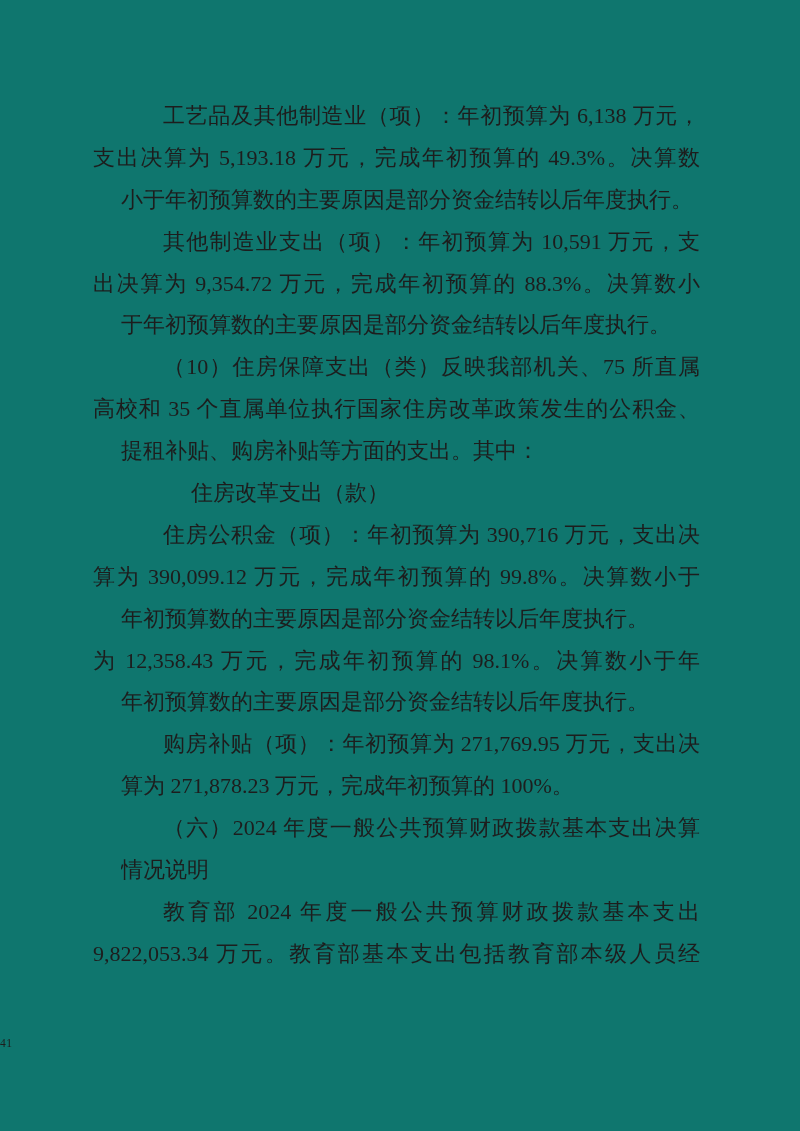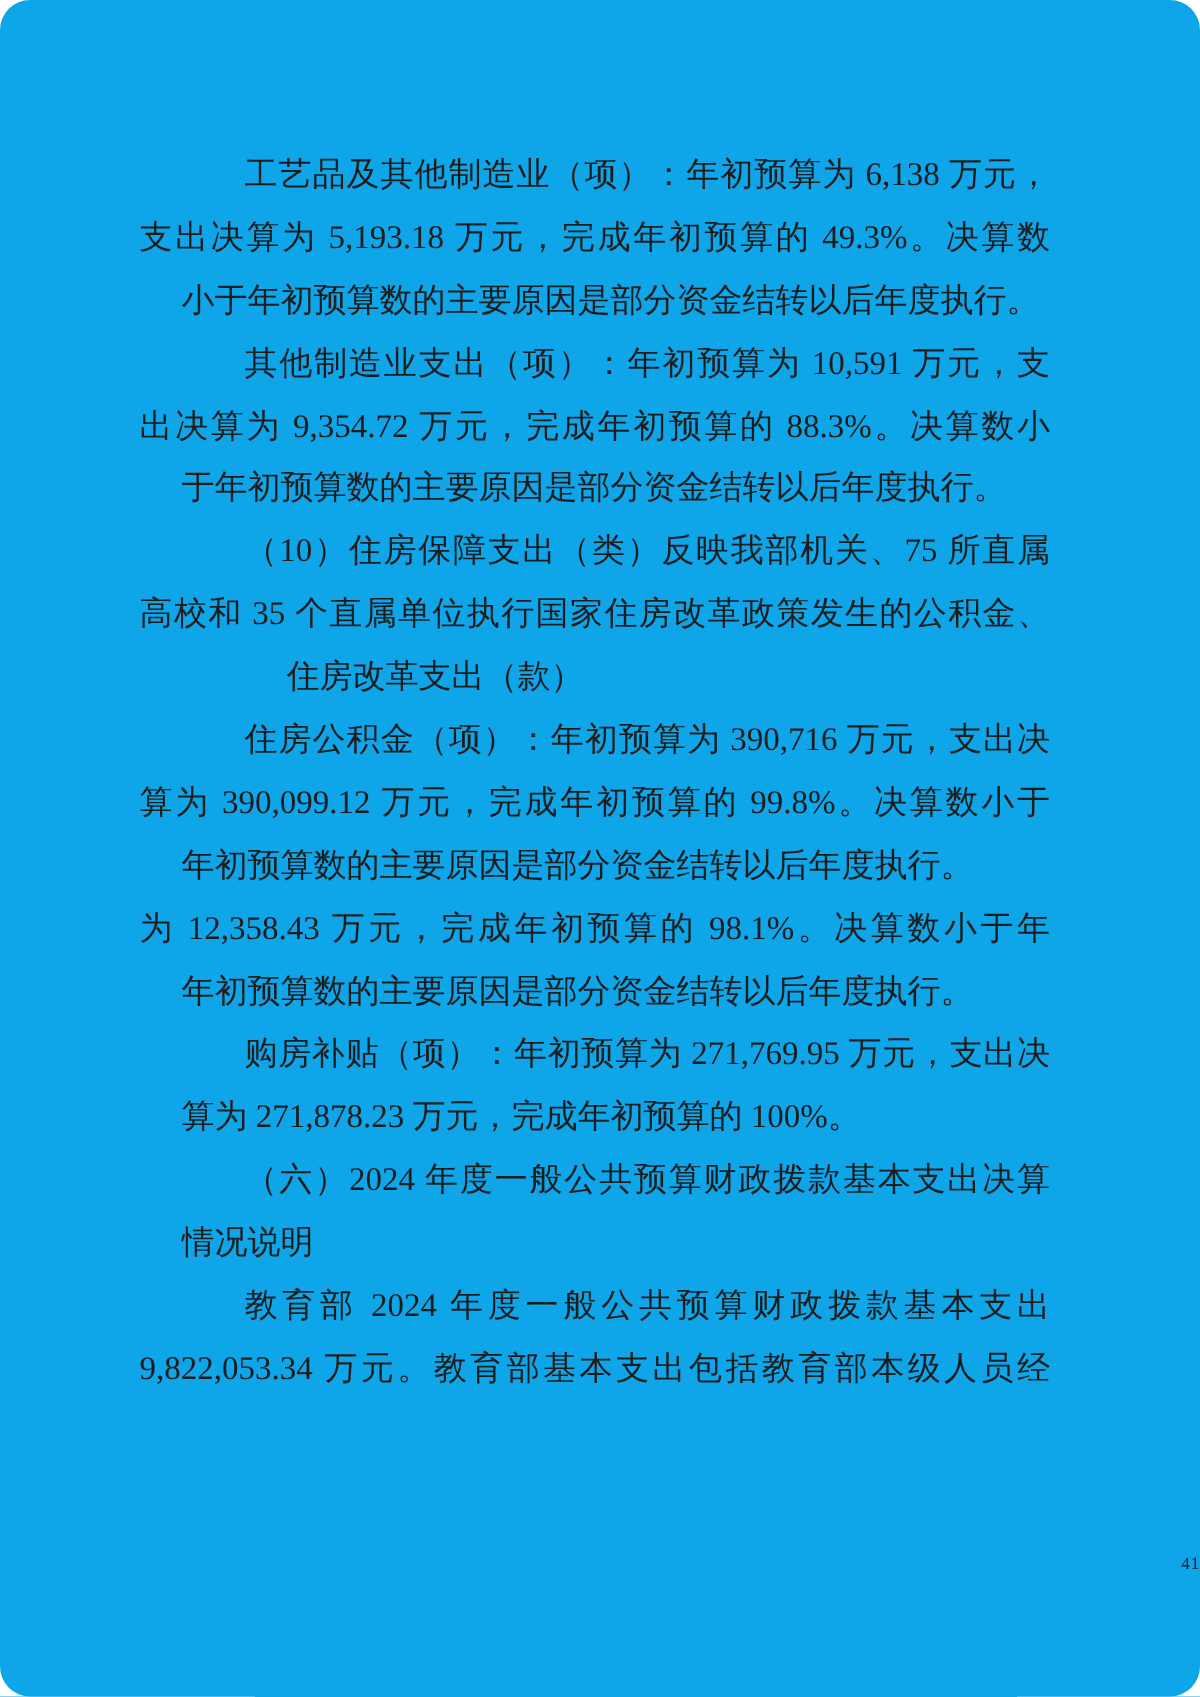--- a/index.html
+++ b/index.html
@@ -11,22 +11,21 @@
     height: 1131px;
     background: #ffffff;
     font-family: "Liberation Serif", "DejaVu Serif", serif;
     color: #1d1d1d;
     position: relative;
     overflow: hidden;
   }
   .page {
     position: absolute;
     inset: 0;
-    background: #0ea5e9;
-    border-radius: 20px;
+    background: #0f766e;
   }
   .doc-body {
     position: absolute;
     left: 93px;
     top: 95px;
     width: 607px;
   }
   .line {
     font-size: 22px;
     line-height: 41.9px;
@@ -44,41 +43,42 @@
     margin-left: 28px;
   }
   .line b {
     font-weight: normal;
   }
   .footer {
     position: absolute;
     top: 1033px;
     left: 0;
     width: 800px;
-    text-align: right;
+    text-align: left;
   }
   .pagenum {
     font-size: 11.5px;
     color: #1d1d1d;
     letter-spacing: 0.5px;
   }
 </style>
 </head>
 <body>
 
 <div class="page">
   <div class="doc-body">
       <div class="line first"><span>工艺品及其他制造业（项）：年初预算为 6,138 万元，</span></div>
       <div class="line"><span>支出决算为 5,193.18 万元，完成年初预算的 49.3%。决算数</span></div>
       <div class="line endline"><span>小于年初预算数的主要原因是部分资金结转以后年度执行。</span></div>
       <div class="line first"><span>其他制造业支出（项）：年初预算为 10,591 万元，支</span></div>
       <div class="line"><span>出决算为 9,354.72 万元，完成年初预算的 88.3%。决算数小</span></div>
       <div class="line endline"><span>于年初预算数的主要原因是部分资金结转以后年度执行。</span></div>
       <div class="line first"><span>（</span><b>10</b><span>）住房保障支出（类）反映我部机关、75 所直属</span></div>
       <div class="line"><span>高校和 35 个直属单位执行国家住房改革政策发生的公积金、</span></div>
+      <div class="line endline"><span>提租补贴、购房补贴等方面的支出。其中：</span></div>
       <div class="line first endline"><span>住房改革支出（款）</span></div>
       <div class="line first"><span>住房公积金（项）：年初预算为 390,716 万元，支出决</span></div>
       <div class="line"><span>算为 390,099.12 万元，完成年初预算的 99.8%。决算数小于</span></div>
       <div class="line endline"><span>年初预算数的主要原因是部分资金结转以后年度执行。</span></div>
       <div class="line"><span>为 12,358.43 万元，完成年初预算的 98.1%。决算数小于年</span></div>
       <div class="line endline"><span>年初预算数的主要原因是部分资金结转以后年度执行。</span></div>
       <div class="line first"><span>购房补贴（项）：年初预算为 271,769.95 万元，支出决</span></div>
       <div class="line endline"><span>算为 271,878.23 万元，完成年初预算的 100%。</span></div>
       <div class="line first"><b>（六）2024 年度一般公共预算财政拨款基本支出决算</b></div>
       <div class="line endline"><b>情况说明</b></div>

